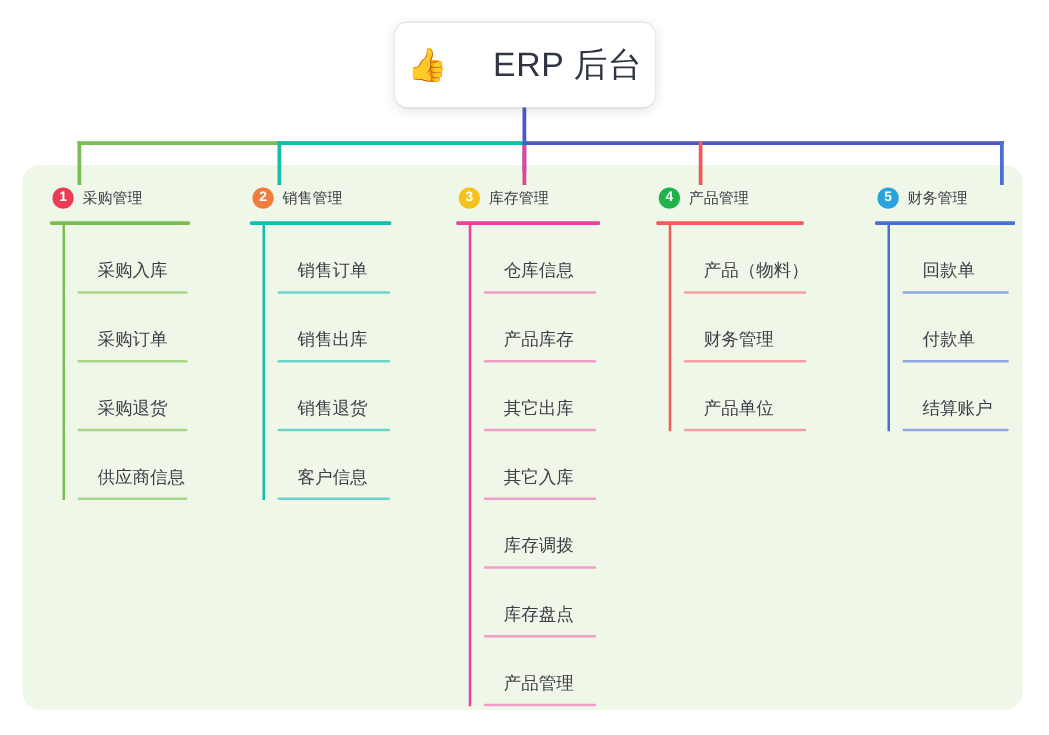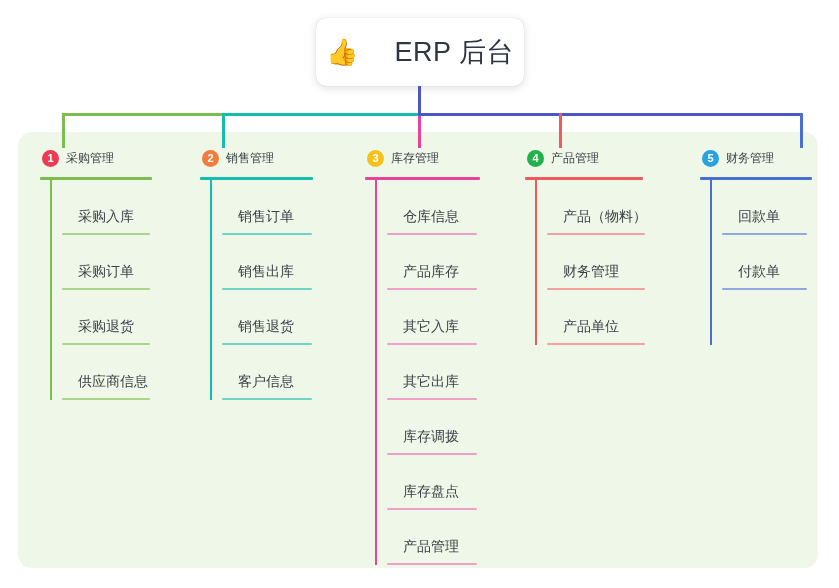--- a/index.html
+++ b/index.html
@@ -221,25 +221,25 @@
           <div class="spine" style="height: 385px; background: rgb(232, 66, 154);"></div>
           <div class="leaf">
             <span class="leaf-label">仓库信息</span>
             <div class="leaf-rule" style="width: 90px; background: rgb(239, 160, 200);"></div>
           </div>
           <div class="leaf">
             <span class="leaf-label">产品库存</span>
             <div class="leaf-rule" style="width: 90px; background: rgb(239, 160, 200);"></div>
           </div>
           <div class="leaf">
+            <span class="leaf-label">其它出库</span>
+            <div class="leaf-rule" style="width: 90px; background: rgb(239, 160, 200);"></div>
+          </div>
+          <div class="leaf">
             <span class="leaf-label">其它入库</span>
-            <div class="leaf-rule" style="width: 90px; background: rgb(239, 160, 200);"></div>
-          </div>
-          <div class="leaf">
-            <span class="leaf-label">其它出库</span>
             <div class="leaf-rule" style="width: 90px; background: rgb(239, 160, 200);"></div>
           </div>
           <div class="leaf">
             <span class="leaf-label">库存调拨</span>
             <div class="leaf-rule" style="width: 90px; background: rgb(239, 160, 200);"></div>
           </div>
           <div class="leaf">
             <span class="leaf-label">库存盘点</span>
             <div class="leaf-rule" style="width: 90px; background: rgb(239, 160, 200);"></div>
           </div>
@@ -280,17 +280,21 @@
         <div class="leaves" style="height: 191px;">
           <div class="spine" style="height: 165px; background: rgb(74, 111, 212);"></div>
           <div class="leaf">
             <span class="leaf-label">回款单</span>
             <div class="leaf-rule" style="width: 85px; background: rgb(143, 168, 228);"></div>
           </div>
           <div class="leaf">
             <span class="leaf-label">付款单</span>
             <div class="leaf-rule" style="width: 85px; background: rgb(143, 168, 228);"></div>
           </div>
+          <div class="leaf">
+            <span class="leaf-label">结算账户</span>
+            <div class="leaf-rule" style="width: 85px; background: rgb(143, 168, 228);"></div>
+          </div>
         </div>
       </div>
     </div>
 
 </div>
 
 </body></html>

